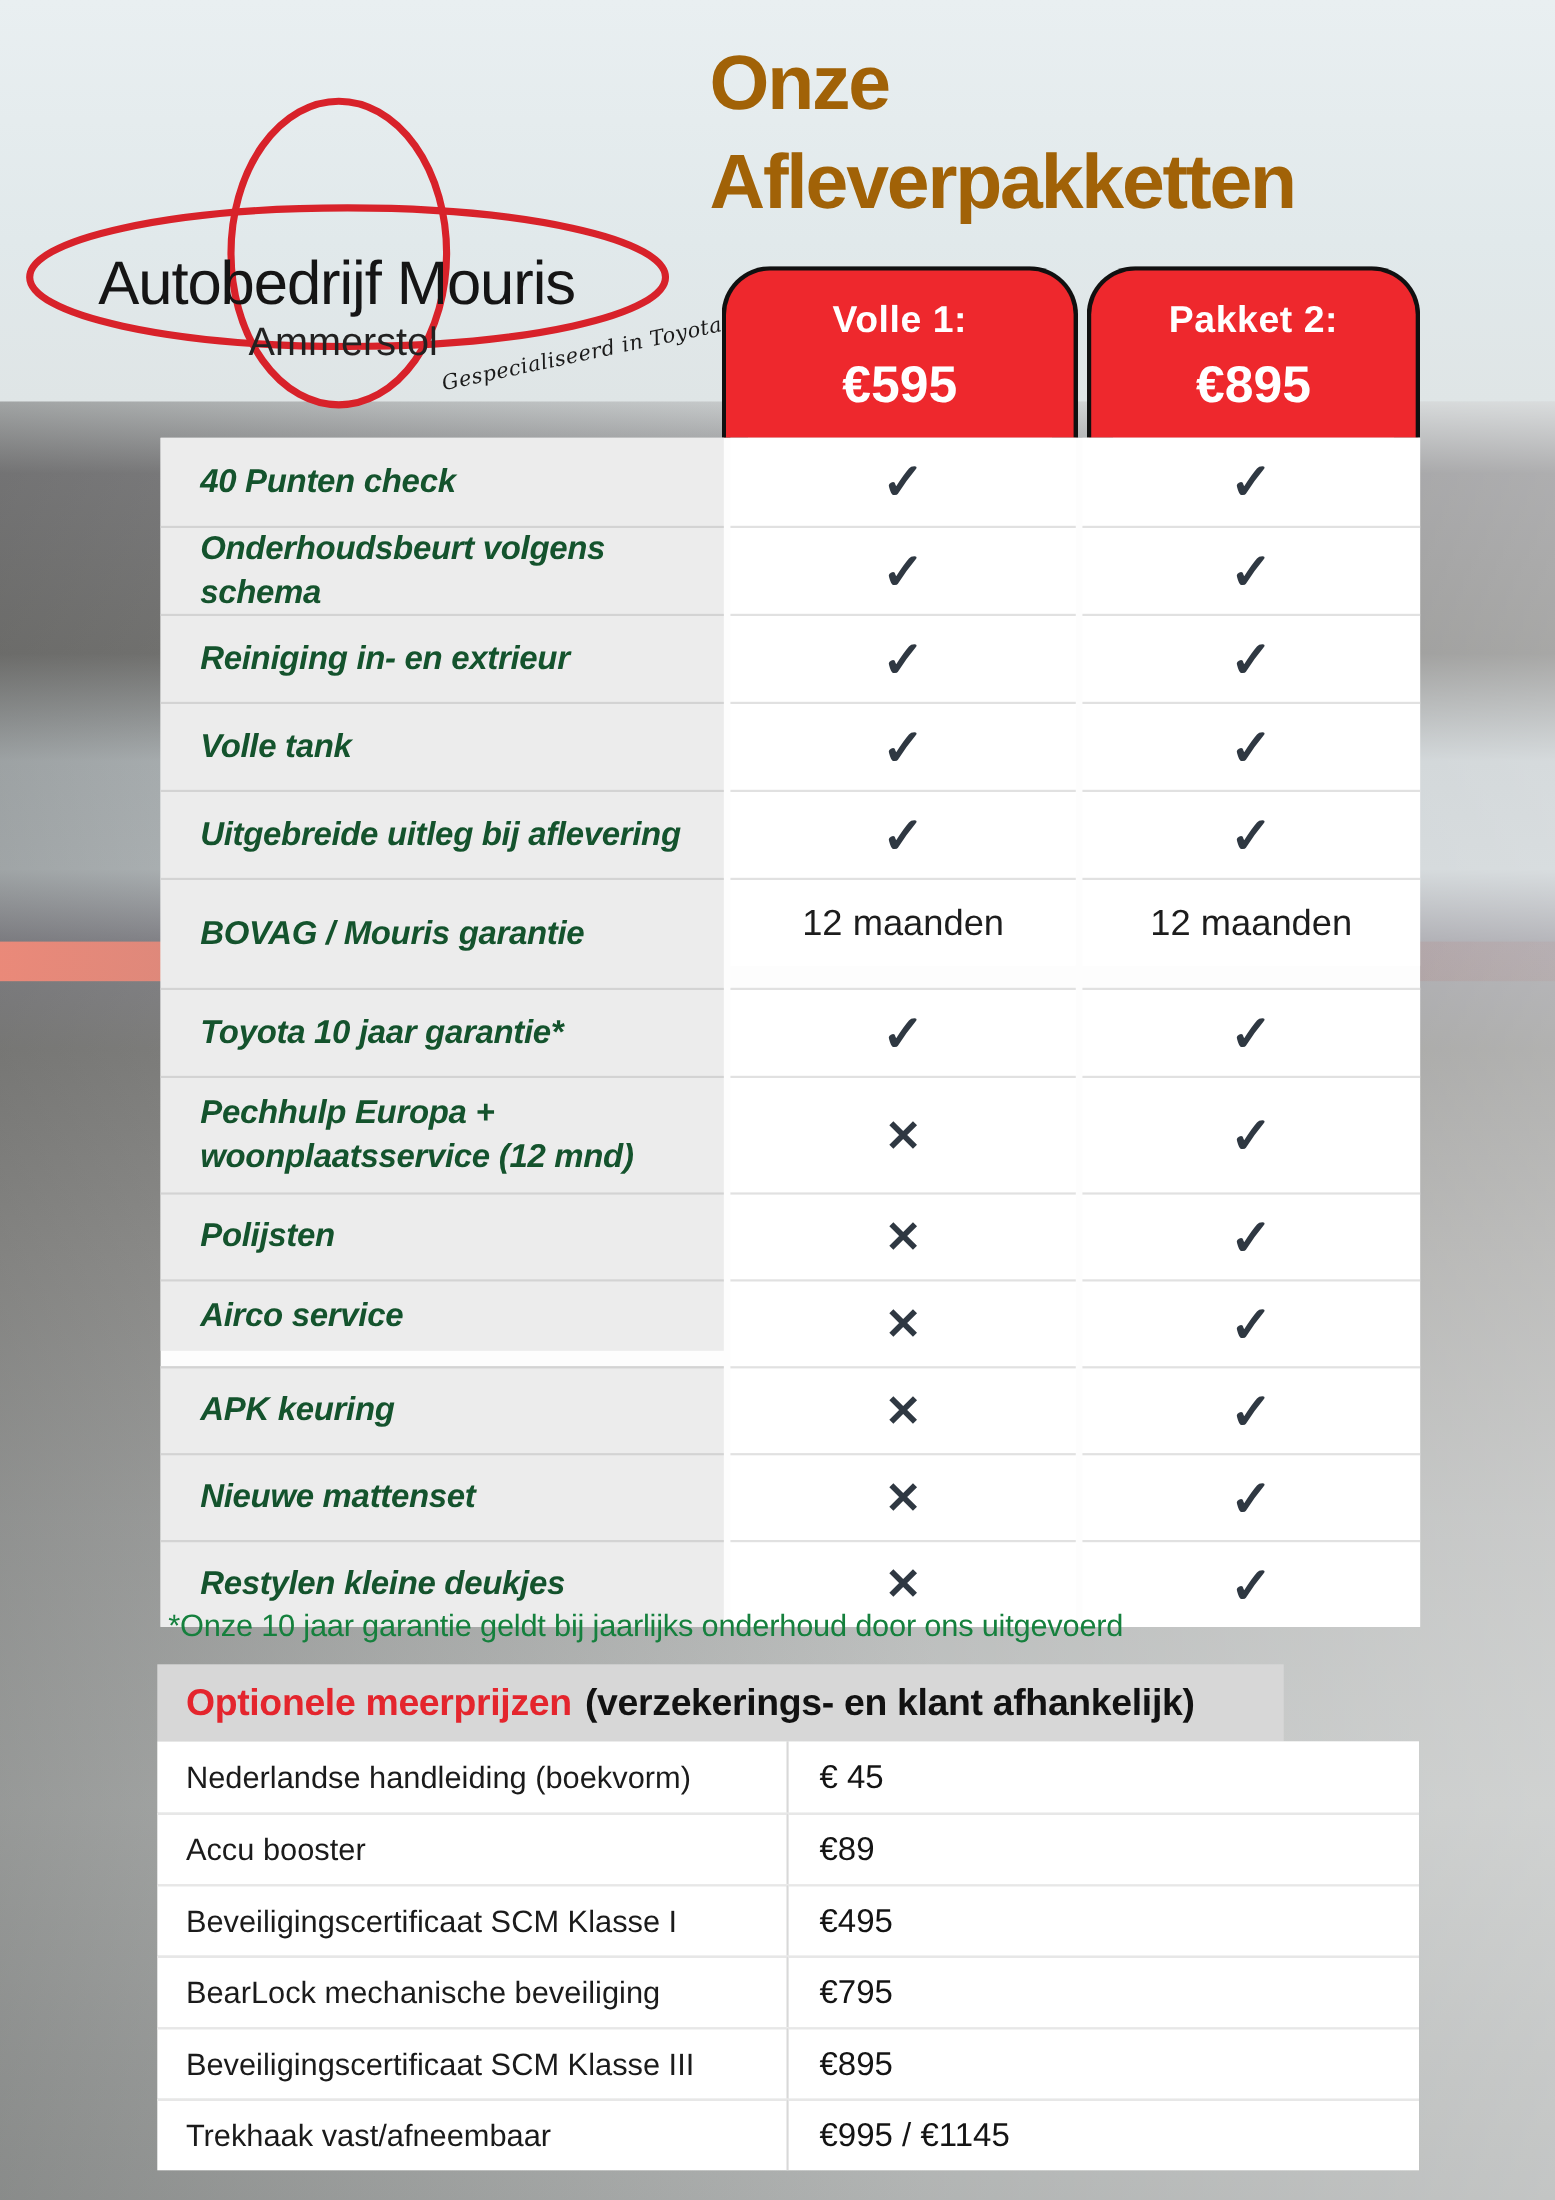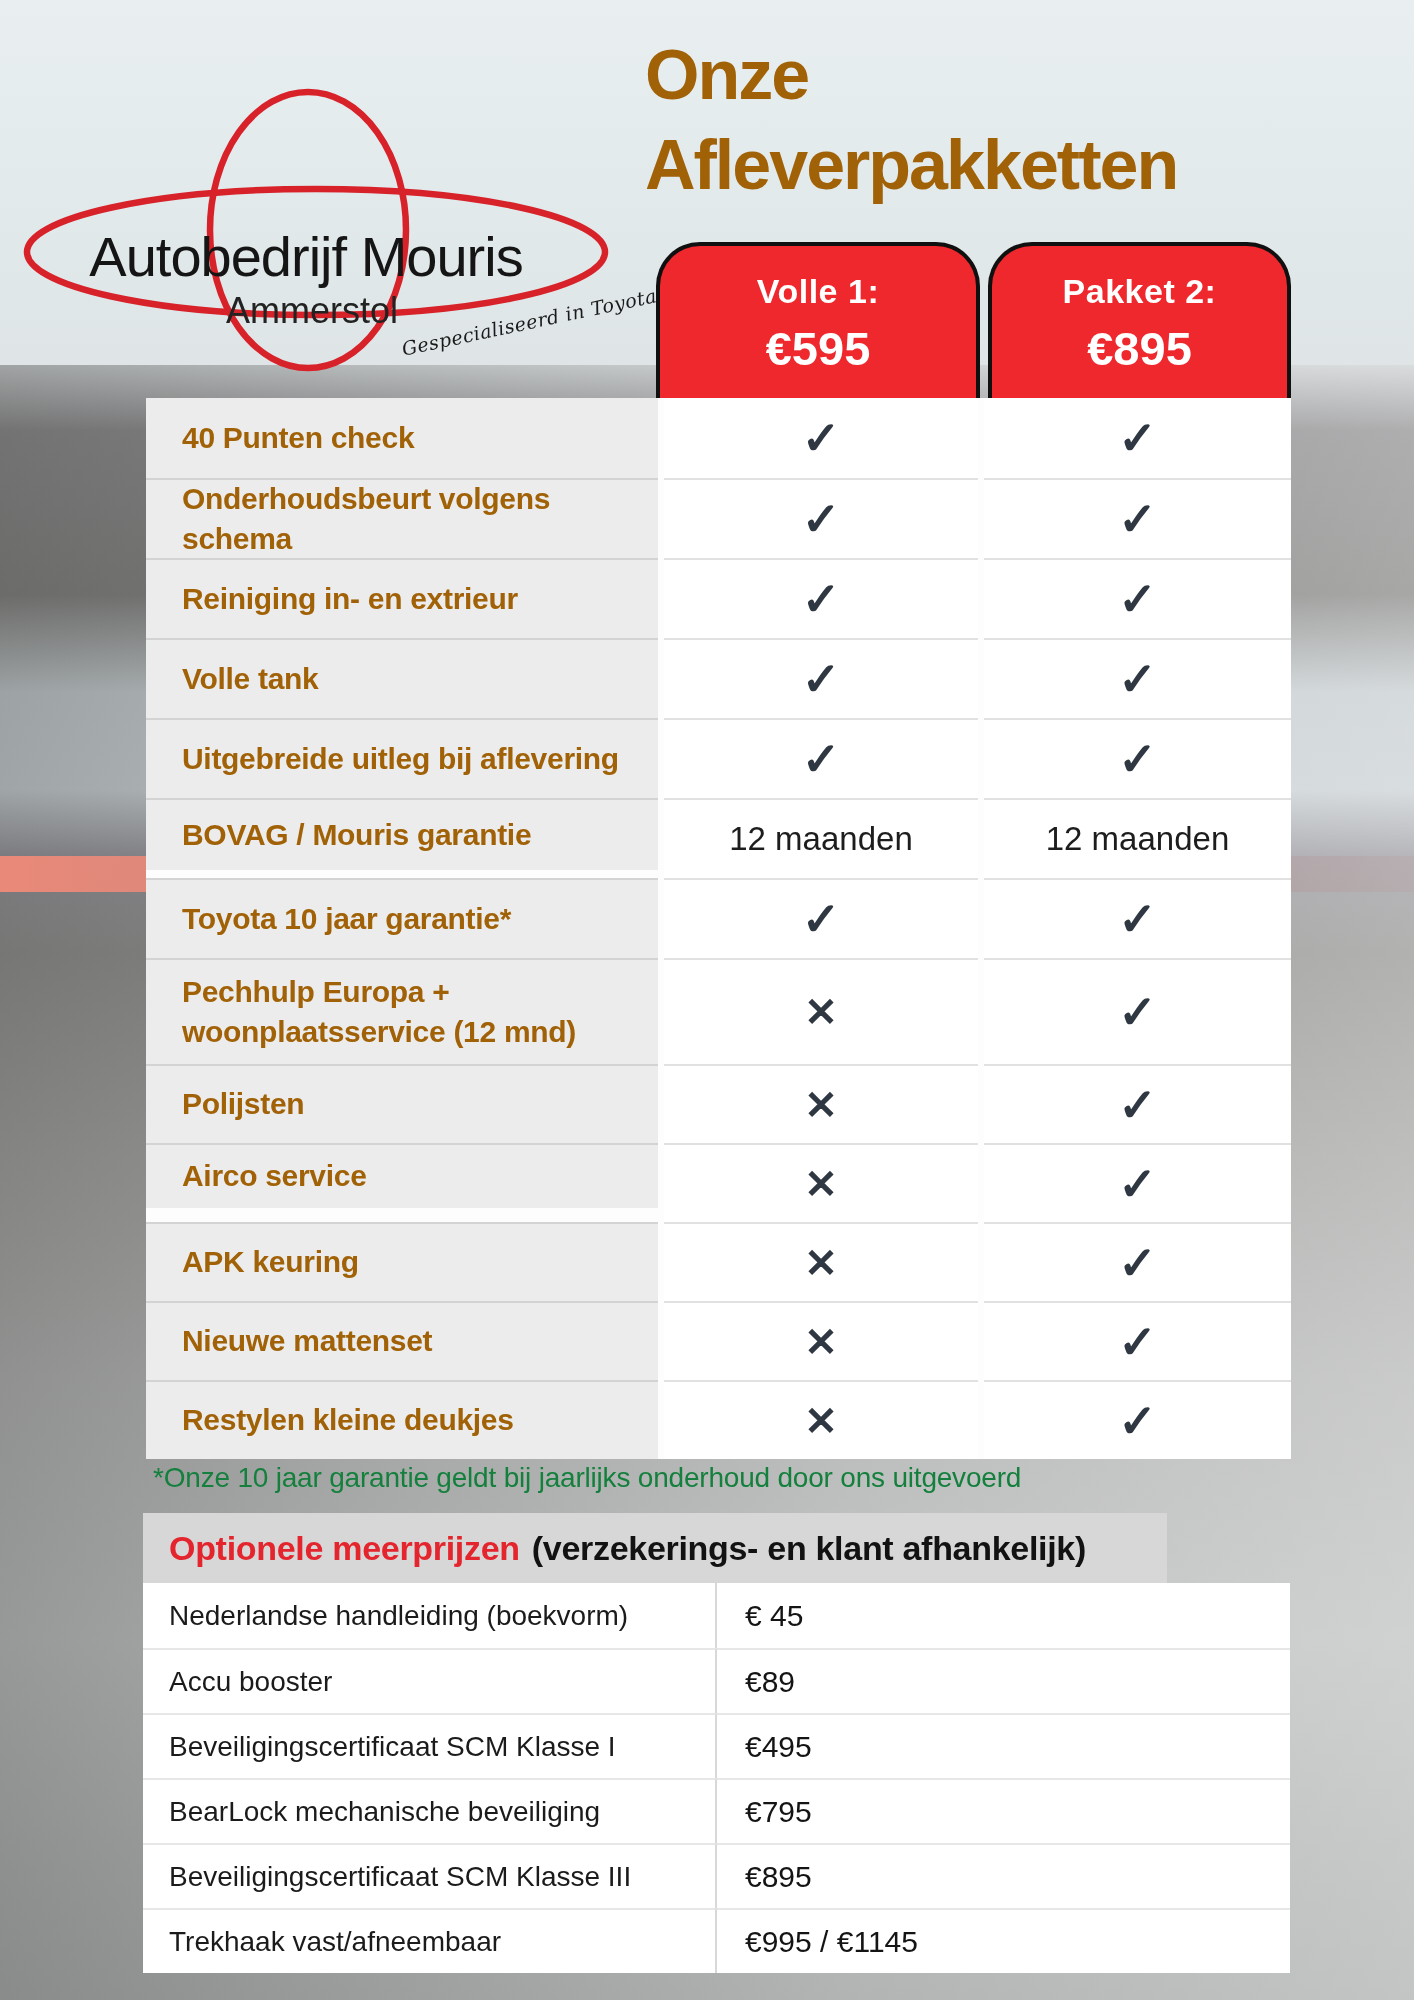--- a/index.html
+++ b/index.html
@@ -35,21 +35,21 @@
     border-radius:44px 44px 0 0; color:#fff; text-align:center;}
   .tab1 {left:656px; width:324px;}
   .tab2 {left:988px; width:303px;}
   .pkg-label {margin-top:26px; font-size:34px; font-weight:bold; letter-spacing:0.5px;}
   .pkg-price {margin-top:10px; font-size:47px; font-weight:bold;}
   
   .feature-table {position:absolute; left:146px; top:398px; width:1145px;
     display:grid; grid-template-columns:512px 314px 307px; column-gap:6px; background:#fdfdfd;}
   .fcell {box-sizing:border-box; display:flex; align-items:center;}
   .flabel {background:#ececec; padding-left:36px; font-weight:bold; font-size:30px;
-    color:#a16207; letter-spacing:-0.3px; line-height:1.35; white-space:pre-line;}
+    color:#14532d; letter-spacing:-0.3px; line-height:1.35; white-space:pre-line;font-style:italic;}
   .fval {background:#ffffff; justify-content:center;}
   .mark-check {font-size:46px; font-weight:bold; color:var(--mark);}
   .mark-cross {font-size:40px; font-weight:bold; color:var(--mark);}
   .val-text {font-size:33px; color:#1d1d1d;}
   .bt-label {border-top:2px solid #d3d3d3;}
   .bt-val {border-top:2px solid #e1e1e1;}
   
   .footnote {left:153px; top:1462px; font-size:28px; color:#15803d; letter-spacing:-0.2px;}
   
   .options {left:143px; top:1513px; width:1024px;}
@@ -121,21 +121,21 @@
       <div class="fcell fval bt-val" style="height: 80px;">
         <span class="mark-check">✓</span>
       </div>
       <div class="fcell flabel bt-label" style="height: 80px;">Uitgebreide uitleg bij aflevering</div>
       <div class="fcell fval bt-val" style="height: 80px;">
         <span class="mark-check">✓</span>
       </div>
       <div class="fcell fval bt-val" style="height: 80px;">
         <span class="mark-check">✓</span>
       </div>
-      <div class="fcell flabel bt-label" style="height: 72px; padding-left: 36px;">BOVAG / Mouris garantie</div>
+      <div class="fcell flabel bt-label" style="height: 100px; padding-left: 36px;">BOVAG / Mouris garantie</div>
       <div class="fcell fval bt-val" style="height: 80px;">
         <span class="val-text">12 maanden</span>
       </div>
       <div class="fcell fval bt-val" style="height: 80px;">
         <span class="val-text">12 maanden</span>
       </div>
       <div class="fcell flabel bt-label" style="height: 80px;">Toyota 10 jaar garantie*</div>
       <div class="fcell fval bt-val" style="height: 80px;">
         <span class="mark-check">✓</span>
       </div>

